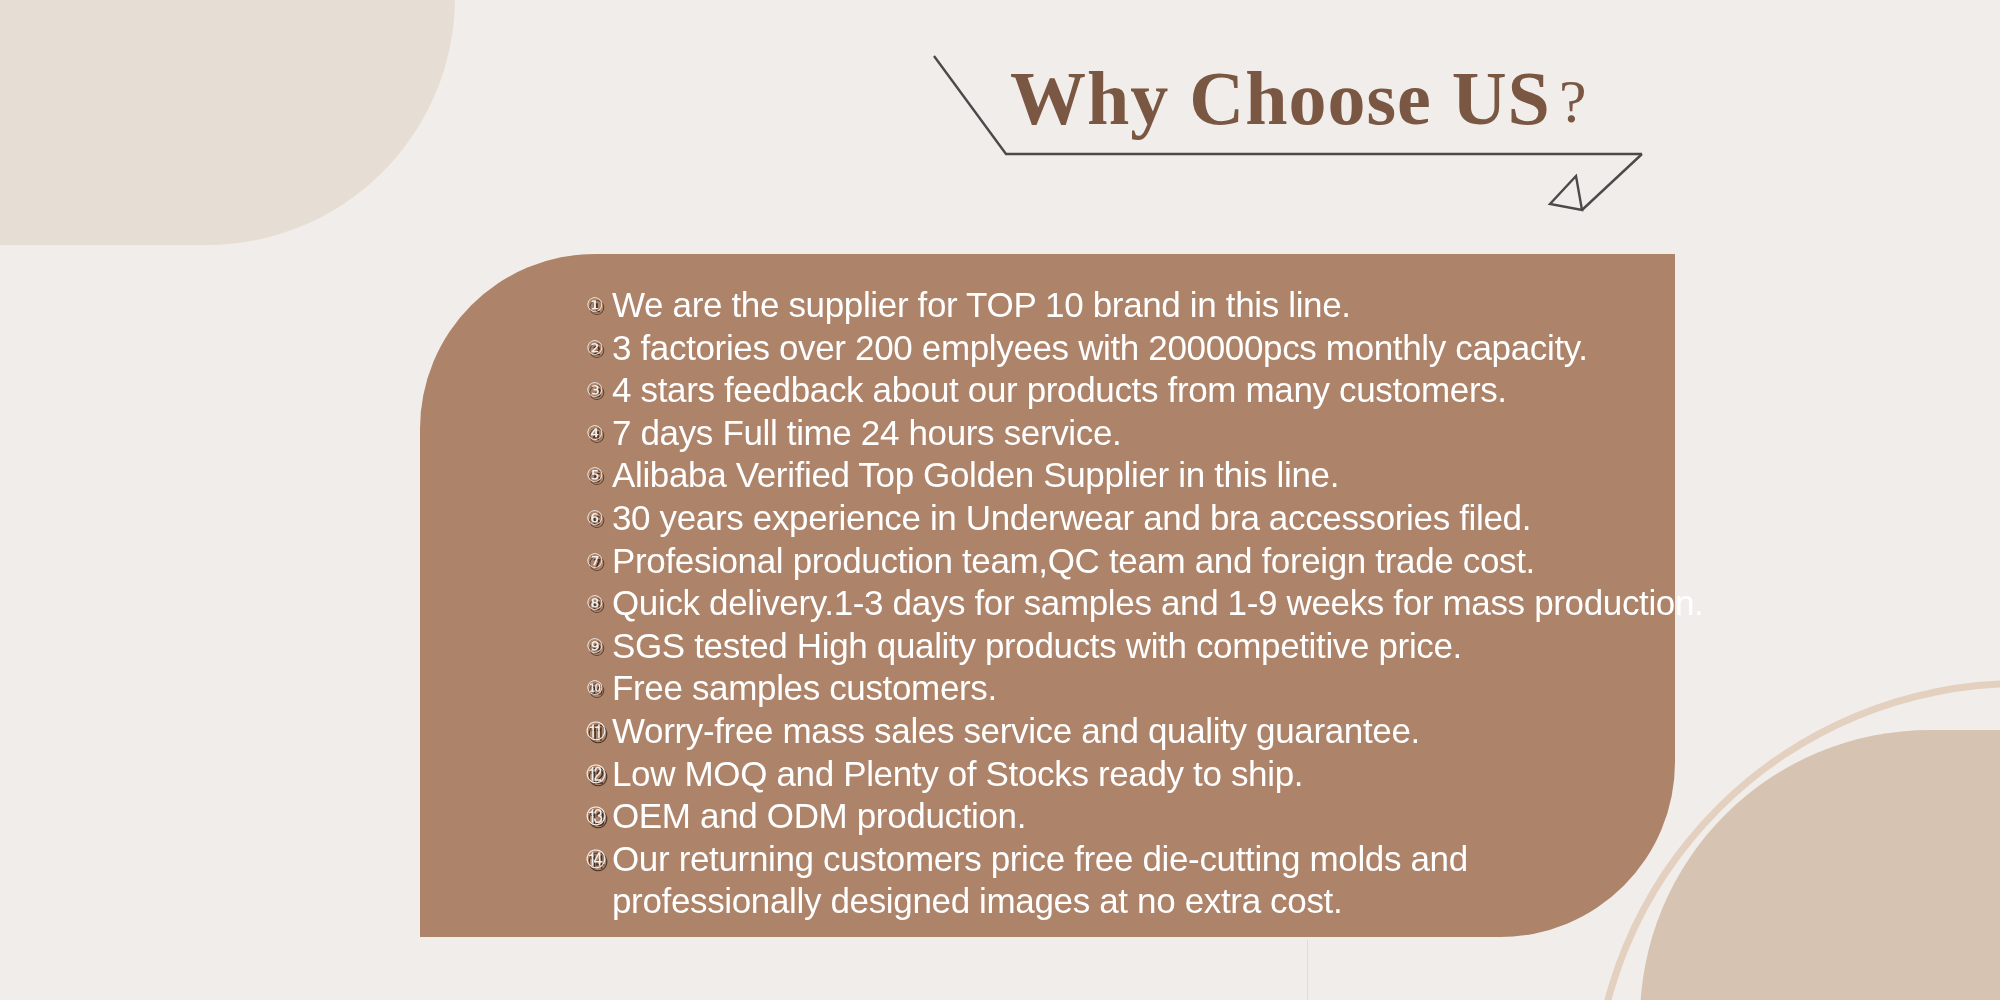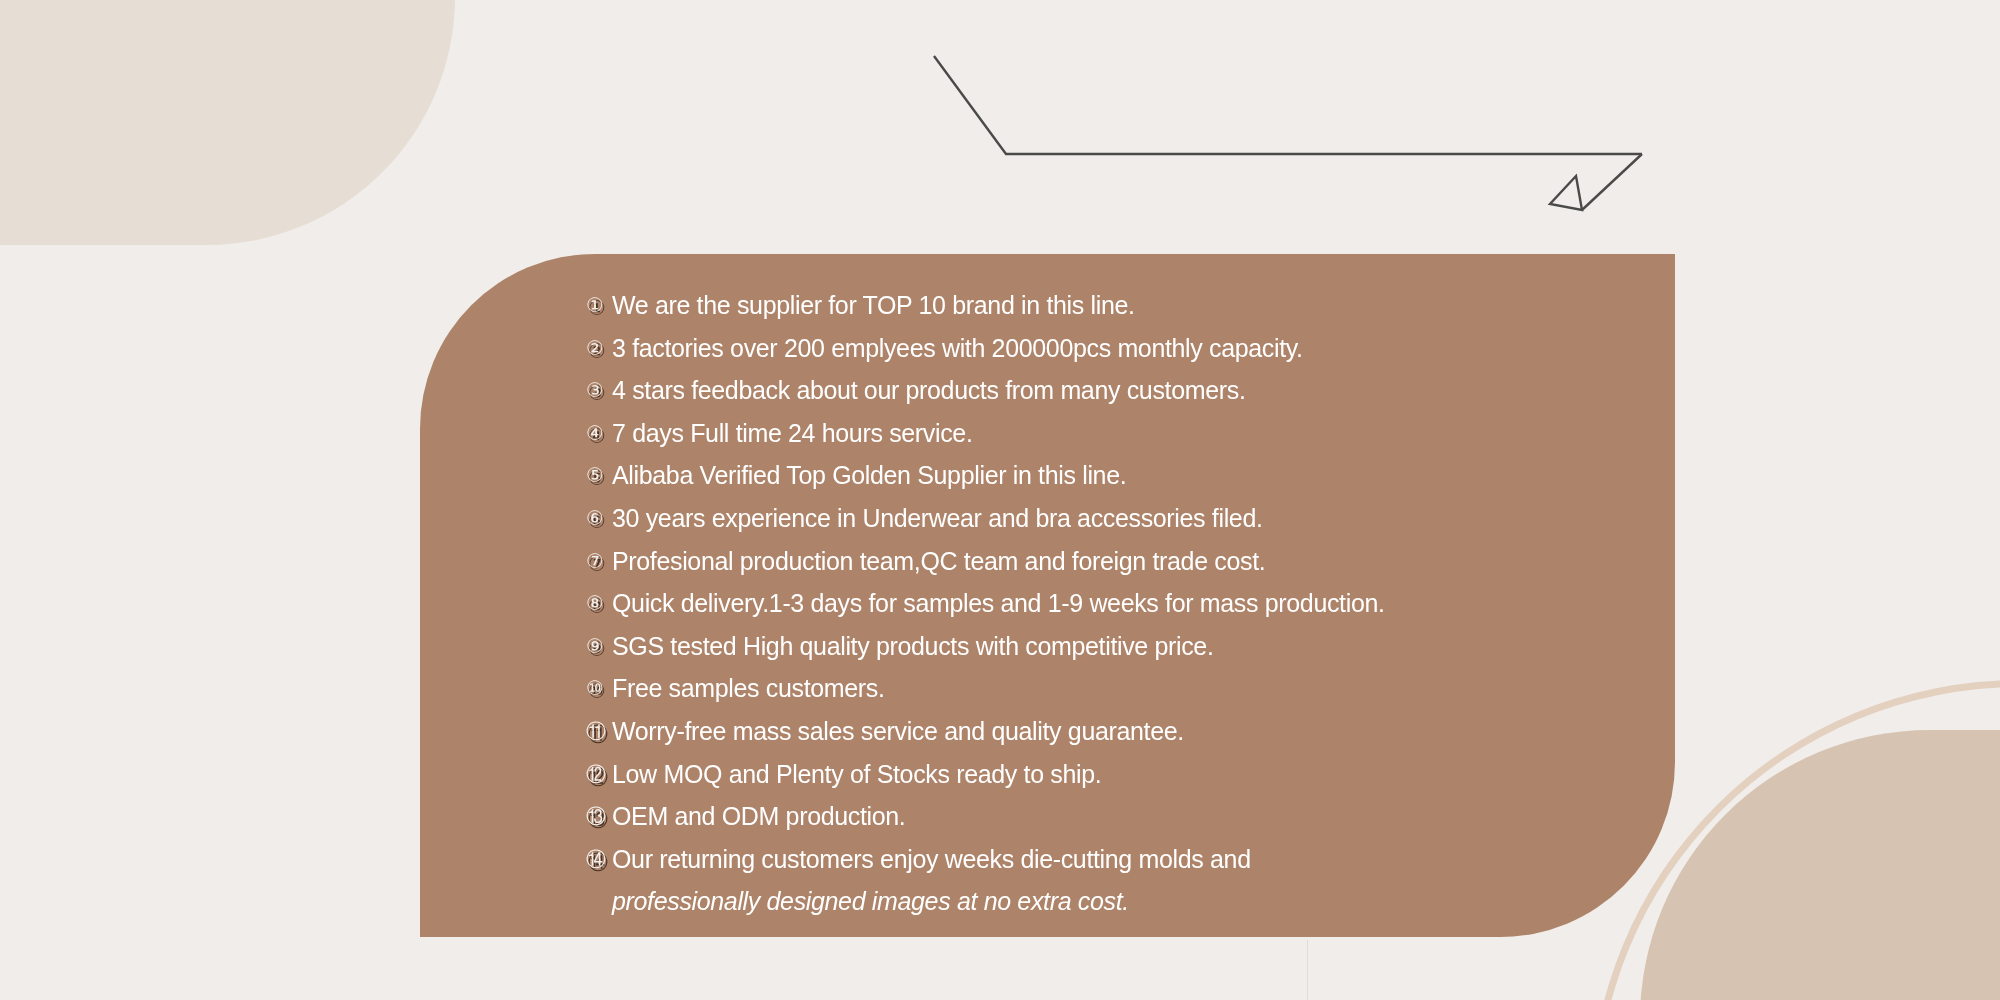--- a/index.html
+++ b/index.html
@@ -123,47 +123,47 @@
     font-size: 20px;
     line-height: 42.6px;
     color: #f3efec;
     text-shadow: 2px 3px 0 rgba(40,26,18,0.78);
     user-select: none;
   }
   .itext {
     flex: 1 1 auto;
     color: #ffffff;
     font-family: "Liberation Sans", sans-serif;
-    font-size: 25px;
+    font-size: 35px;
     line-height: 42.6px;
     letter-spacing: -0.35px;
     white-space: nowrap;
   }
   .cont {
     display: flex;
-    font-style: italic;
   }
   .cont .marker { visibility: hidden; }
 </style>
 </head>
 <body>
 
 <div id="canvas">
 
   <div class="deco-topleft"></div>
   <div class="deco-br-fill"></div>
   <div class="deco-br-arc"></div>
   <div class="deco-vline"></div>
 
   <div class="header">
     <svg width="720" height="160" viewBox="0 0 720 160">
       <polyline points="4,4 76,102 712,102" fill="none" stroke="#4a4a48" stroke-width="2.4" stroke-linejoin="miter"></polyline>
       <line x1="712" y1="102" x2="652" y2="158" stroke="#4a4a48" stroke-width="2.4"></line>
       <polygon points="652,158 646,124 620,152" fill="none" stroke="#4a4a48" stroke-width="2.4" stroke-linejoin="miter"></polygon>
     </svg>
+    <div class="title"><span>Why Choose US</span><span class="qmark">?</span></div>
   </div>
 
   <div class="card">
     <div class="list">
 
       <div class="item">
         <span class="marker">①</span>
         <span class="itext">We are the supplier for TOP 10 brand in this line.</span>
       </div>
       <div class="item">
@@ -209,21 +209,21 @@
       <div class="item">
         <span class="marker">⑫</span>
         <span class="itext">Low MOQ and Plenty of Stocks ready to ship.</span>
       </div>
       <div class="item">
         <span class="marker">⑬</span>
         <span class="itext">OEM and ODM production.</span>
       </div>
       <div class="item">
         <span class="marker">⑭</span>
-        <span class="itext">Our returning customers enjoy weeks die-cutting molds and</span>
+        <span class="itext">Our returning customers price free die-cutting molds and</span>
       </div>
       <div class="item cont">
         <span class="marker"></span>
         <span class="itext">professionally designed images at no extra cost.</span>
       </div>
 
     </div>
   </div>
 
 </div>

